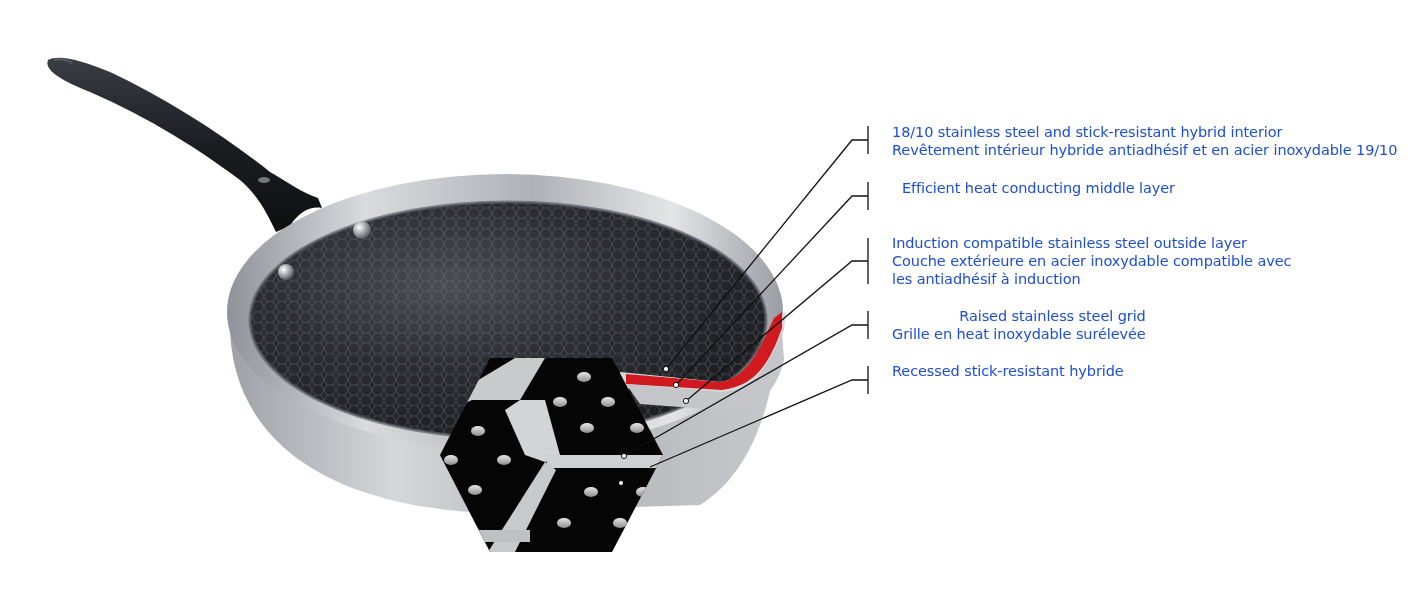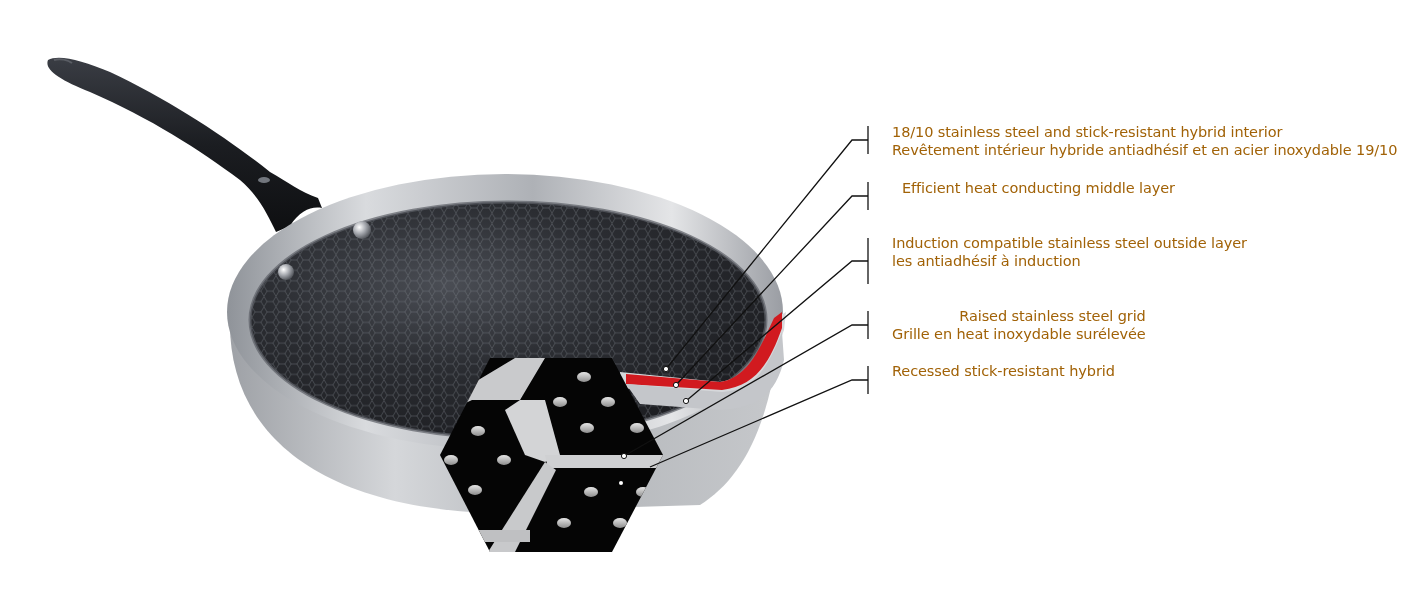--- a/index.html
+++ b/index.html
@@ -1,18 +1,18 @@
 <!DOCTYPE html>
 <html><head>
 <meta charset="utf-8">
 <style>
   html, body { margin: 0; padding: 0; background: #ffffff; }
   body { width: 1424px; height: 594px; position: relative; overflow: hidden; font-family: "DejaVu Sans", "Liberation Sans", sans-serif; }
   #art { position: absolute; left: 0; top: 0; width: 1424px; height: 594px; }
-  .callout { position: absolute; left: 892px; color: #a16207; font-size: 14.5px; line-height: 18px; letter-spacing: -0.1px; }
+  .callout { position: absolute; left: 892px; color: #1d4ed8; font-size: 14.5px; line-height: 18px; letter-spacing: -0.1px; }
   .callout div { white-space: nowrap; }
 </style>
 </head>
 <body>
 
 <svg id="art" viewBox="0 0 1424 594" xmlns="http://www.w3.org/2000/svg">
   <defs>
     <linearGradient id="handleGrad" x1="0" y1="0" x2="0" y2="1">
       <stop offset="0" stop-color="#3a3d44"></stop>
       <stop offset="0.5" stop-color="#1b1d21"></stop>
@@ -136,23 +136,24 @@
   <div>18/10 stainless steel and stick-resistant hybrid interior</div>
   <div>Revêtement intérieur hybride antiadhésif et en acier inoxydable 19/10</div>
 </div>
 
 <div class="callout" style="top:179px;margin-left:10px;">
   <div>Efficient heat conducting middle layer</div>
 </div>
 
 <div class="callout" style="top:234px;">
   <div>Induction compatible stainless steel outside layer</div>
+  <div>Couche extérieure en acier inoxydable compatible avec</div>
   <div>les antiadhésif à induction</div>
 </div>
 
 <div class="callout" style="top:307px;text-align:right;">
   <div>Raised stainless steel grid</div>
   <div>Grille en heat inoxydable surélevée</div>
 </div>
 
 <div class="callout" style="top:362px;">
-  <div>Recessed stick-resistant hybrid</div>
+  <div>Recessed stick-resistant hybride</div>
 </div>
 
 </body></html>

